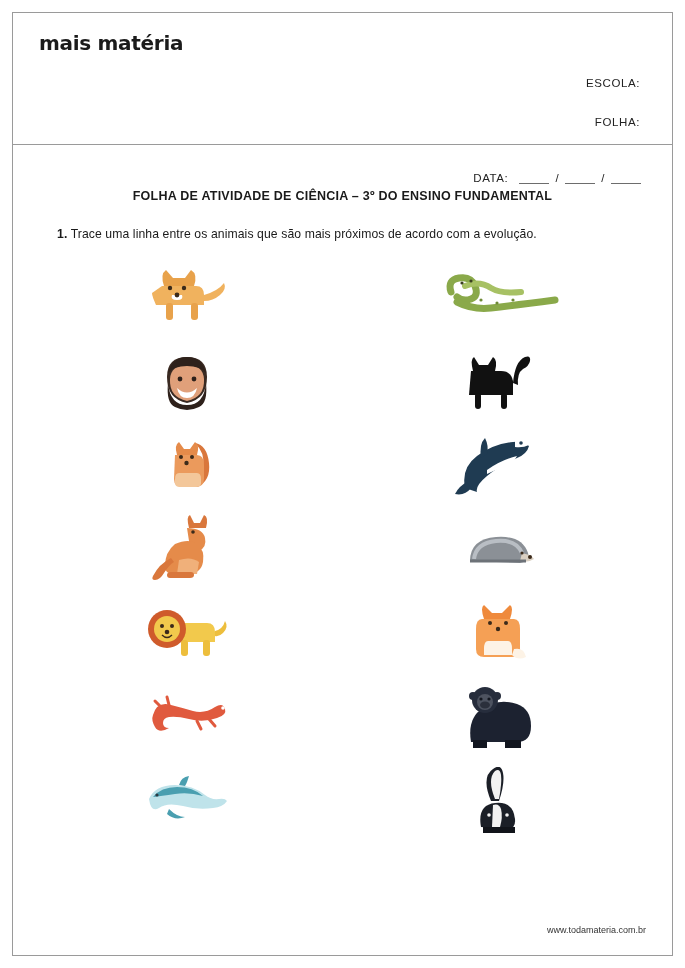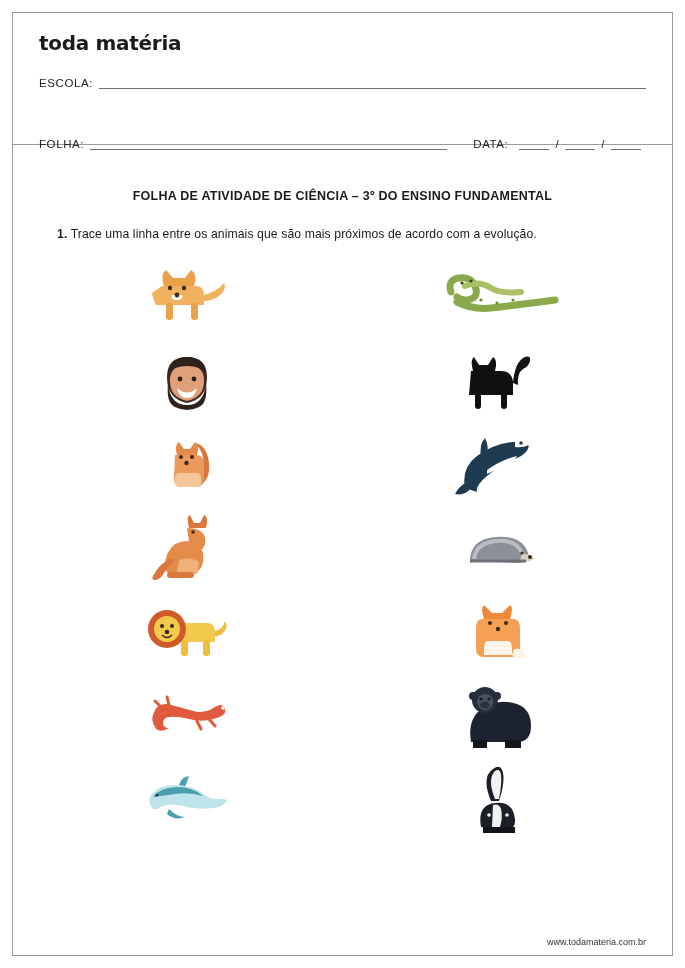--- a/index.html
+++ b/index.html
@@ -39,20 +39,21 @@
     margin-bottom: 22px;
     font-family: "DejaVu Sans", sans-serif;
   }
   .field-row {
     display: flex;
     align-items: flex-end;
     margin-bottom: 16px;
     font-size: 11.5px;
     letter-spacing: 0.6px;
     color: #222;
+    flex-direction: column;
   }
   .field-label {
     white-space: nowrap;
     padding-right: 6px;
   }
   .rule {
     flex: 1 1 auto;
     border-bottom: 1px solid #6d6d6d;
     height: 11px;
   }
@@ -111,32 +112,32 @@
     height: 84px;
     display: flex;
     align-items: center;
     justify-content: center;
   }
   .cell svg { display: block; }
 
   .footer-url {
     position: absolute;
     right: 26px;
-    bottom: 8px;
+    bottom: 20px;
     font-size: 9px;
     color: #333;
   }
 </style>
 </head>
 <body>
 
 <div class="sheet">
 
   <div class="header">
-    <div class="logo">toda matéria</div>
+    <div class="logo">mais matéria</div>
 
     <div class="field-row">
       <span class="field-label">ESCOLA:</span>
       <span class="rule"></span>
     </div>
 
     <div class="field-row">
       <span class="field-label">FOLHA:</span>
       <span class="rule"></span>
       <span class="date-group">

